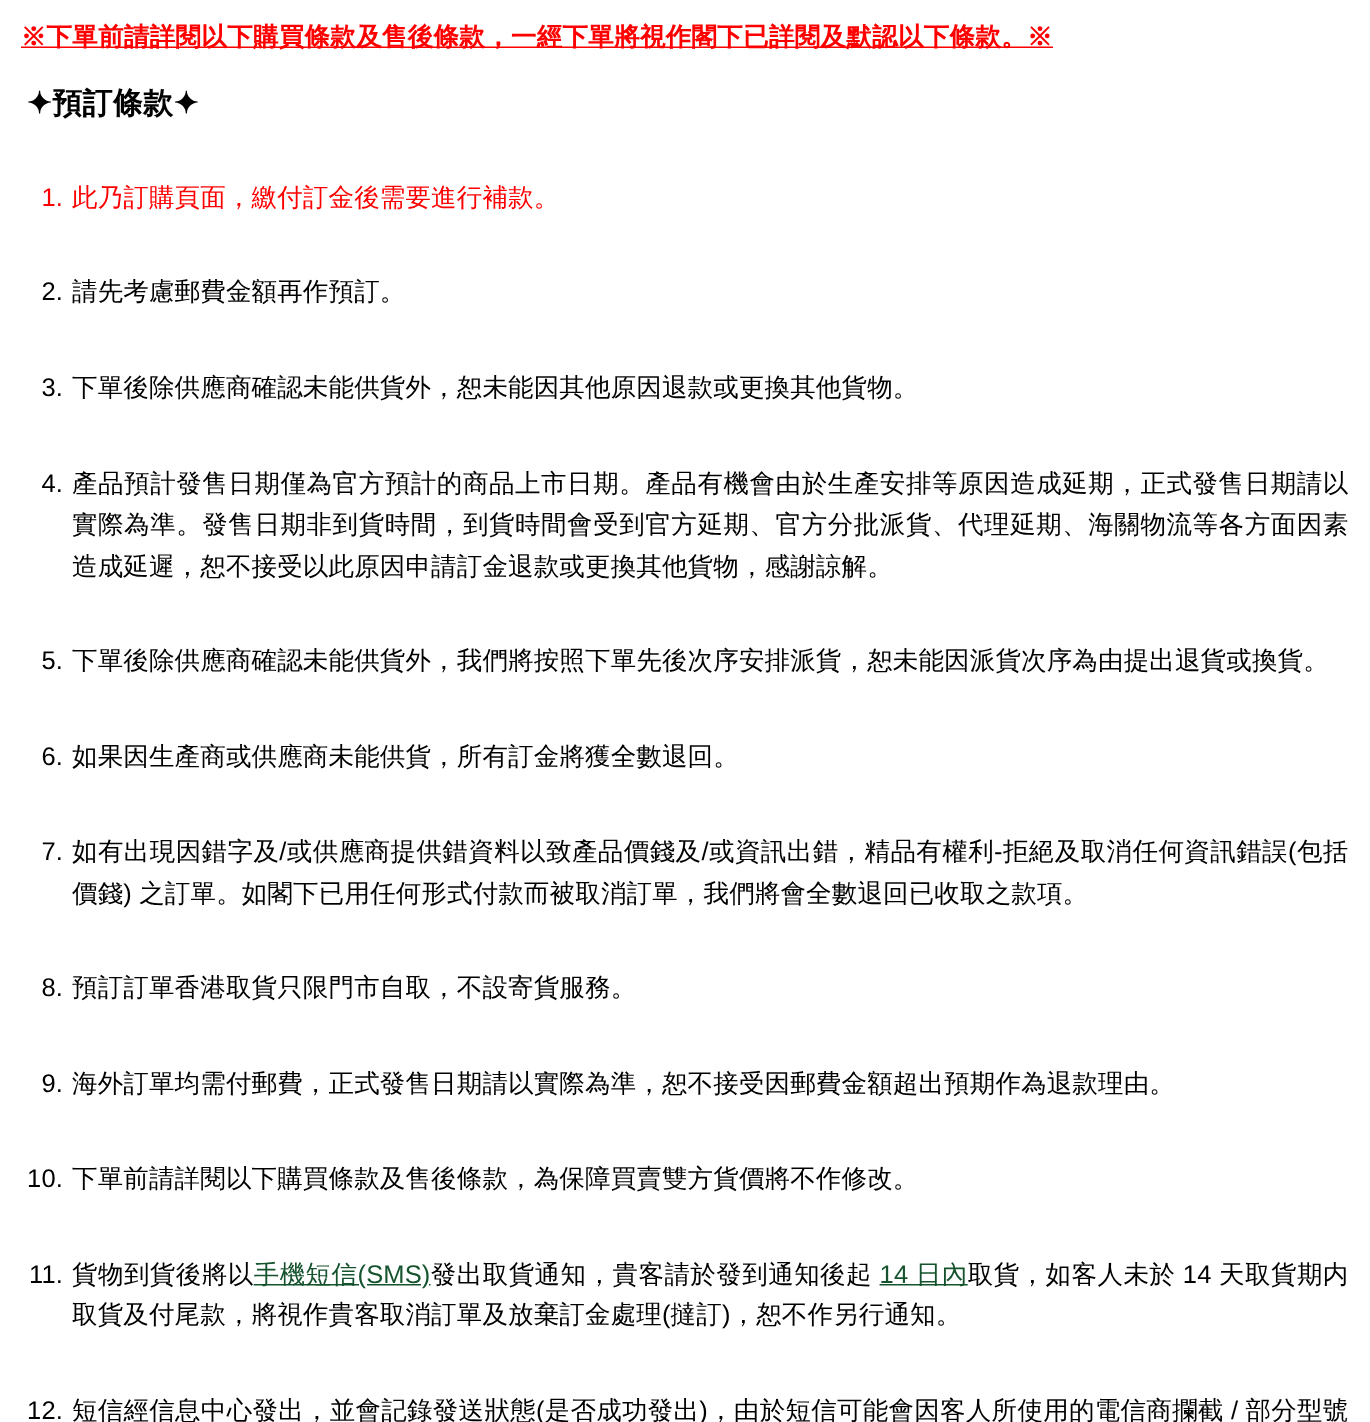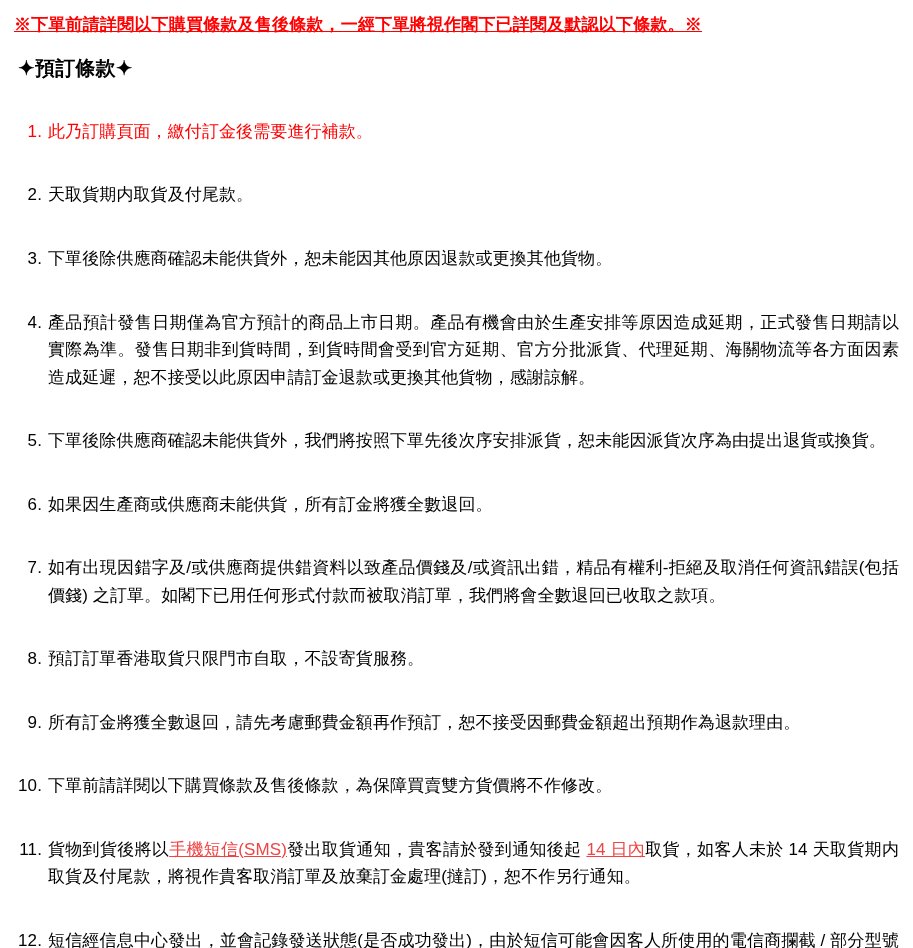--- a/index.html
+++ b/index.html
@@ -60,21 +60,21 @@
     text-align: right;
     font-size: 17px;
   }
   ol.terms > li.red {
     color: #ff0000;
   }
   ol.terms > li.red::before {
     color: #ff0000;
   }
   .u-red {
-    color: #ef4444;
+    color: #14532d;
     text-decoration: underline;
     font-weight: normal;
   }
   .link {
     color: #0000cc;
     text-decoration: underline;
     cursor: pointer;
   }
   .seg {
     white-space: normal;
@@ -84,28 +84,28 @@
 <body>
 
 <div class="page">
 
   <div class="notice">※下單前請詳閱以下購買條款及售後條款，一經下單將視作閣下已詳閱及默認以下條款。※</div>
 
   <div class="section-title">✦預訂條款✦</div>
 
   <ol class="terms">
     <li class="red"><span class="seg">此乃訂購頁面，繳付訂金後需要進行補款。</span></li>
-    <li><span class="seg">天取貨期内取貨及付尾款。</span></li>
+    <li><span class="seg">請先考慮郵費金額再作預訂。</span></li>
     <li><span class="seg">下單後除供應商確認未能供貨外，恕未能因其他原因退款或更換其他貨物。</span></li>
     <li><span class="seg">產品預計發售日期僅為官方預計的商品上市日期。產品有機會由於生產安排等原因造成延期，正式發售日期請以實際為準。發售日期非到貨時間，到貨時間會受到官方延期、官方分批派貨、代理延期、海關物流等各方面因素造成延遲，恕不接受以此原因申請訂金退款或更換其他貨物，感謝諒解。</span></li>
     <li><span class="seg">下單後除供應商確認未能供貨外，我們將按照下單先後次序安排派貨，恕未能因派貨次序為由提出退貨或換貨。</span></li>
     <li><span class="seg">如果因生產商或供應商未能供貨，所有訂金將獲全數退回。</span></li>
     <li><span class="seg">如有出現因錯字及/或供應商提供錯資料以致產品價錢及/或資訊出錯，精品有權利-拒絕及取消任何資訊錯誤(包括價錢) 之訂單。如閣下已用任何形式付款而被取消訂單，我們將會全數退回已收取之款項。</span></li>
     <li><span class="seg">預訂訂單香港取貨只限門市自取，不設寄貨服務。</span></li>
-    <li><span class="seg">所有訂金將獲全數退回，請先考慮郵費金額再作預訂，恕不接受因郵費金額超出預期作為退款理由。</span></li>
+    <li><span class="seg">海外訂單均需付郵費，正式發售日期請以實際為準，恕不接受因郵費金額超出預期作為退款理由。</span></li>
     <li><span class="seg">下單前請詳閱以下購買條款及售後條款，為保障買賣雙方貨價將不作修改。</span></li>
     <li>
       <span class="seg">貨物到貨後將以</span><span class="u-red">手機短信(SMS)</span><span class="seg">發出取貨通知，貴客請於發到通知後起 </span><span class="u-red">14 日內</span><span class="seg">取貨，如客人未於 14 天取貨期内取貨及付尾款，將視作貴客取消訂單及放棄訂金處理(撻訂)，恕不作另行通知。</span>
     </li>
     <li><span class="seg">短信經信息中心發出，並會記錄發送狀態(是否成功發出)，由於短信可能會因客人所使用的電信商攔截 / 部分型號手機內置短信攔置設定 / 其他原因未能查看短信，我們只能按照信息中心的發送狀態作準，未能考慮客人個別情況，恕不接受未有收到短信為由要求取回已撻訂的貨物或訂金。</span></li>
     <li>
       <span class="seg">有關更多網店購物詳情，請參閲 </span><a class="link">恕不作另行通知</a><span class="seg"> 。</span>
     </li>
   </ol>
 

